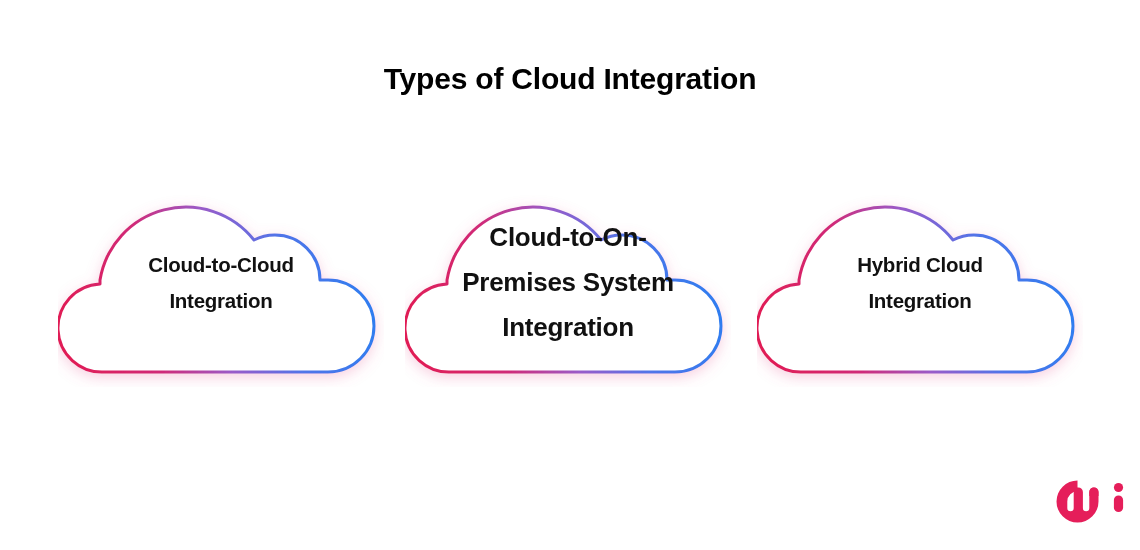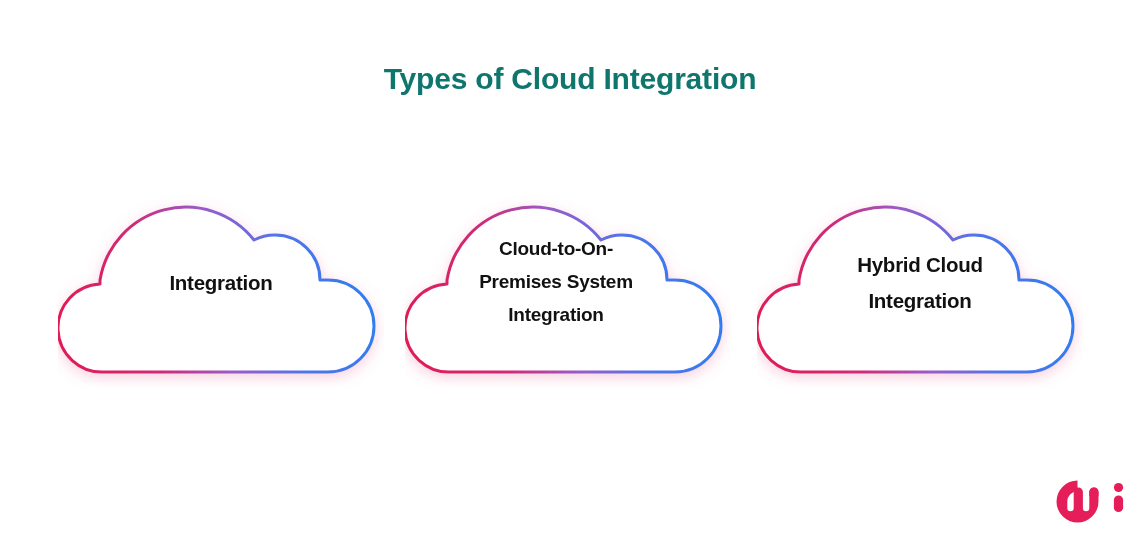--- a/index.html
+++ b/index.html
@@ -25,21 +25,21 @@
   
   .title {
     position: absolute;
     top: 62px;
     left: 0;
     width: 1140px;
     text-align: center;
     font-size: 30px;
     font-weight: bold;
     letter-spacing: -0.2px;
-    color: #0f766e;
+    color: #000000;
     font-family: "Liberation Sans", sans-serif;
   }
 
   
   .cloud-row {
     position: absolute;
     top: 162px;
     left: 0;
     width: 1140px;
     height: 235px;
@@ -76,21 +76,21 @@
     font-size: 20.5px;
     font-weight: bold;
     line-height: 1.72;
     color: #111111;
     letter-spacing: -0.25px;
     font-family: "Liberation Sans", sans-serif;
     padding-top: 16px;
     box-sizing: border-box;
     pointer-events: none;
   }
-  .cloud-2 .cloud-label { left: 30px; width: 242px; font-size: 19px; }
+  .cloud-2 .cloud-label { left: 42px; width: 242px; font-size: 26px; }
 
   
   .logo {
     position: absolute;
     left: 1052px;
     top: 478px;
     width: 74px;
     height: 46px;
   }
   .logo svg { display: block; width: 100%; height: 100%; }
@@ -125,20 +125,21 @@
                  L 262 118
                  A 45 45 0 0 0 217 73
                  A 45 45 0 0 0 196 78
                  A 87 87 0 0 0 42 118
                  L 42 122
                  A 44 44 0 0 0 46 210
                  Z" fill="#ffffff" stroke="url(#g1)" stroke-width="3" stroke-linejoin="round"></path>
       </svg>
       <div class="cloud-label">
           <div>
+            <div>Cloud-to-Cloud</div>
             <div>Integration</div>
           </div>
         </div>
     </div>
 
     <div class="cloud cloud-2">
       <svg viewBox="0 0 326 225" xmlns="http://www.w3.org/2000/svg">
         <defs>
           <linearGradient id="g2" x1="0" y1="0.55" x2="1" y2="0.45">
             <stop offset="0%" stop-color="#e01d56"></stop>

